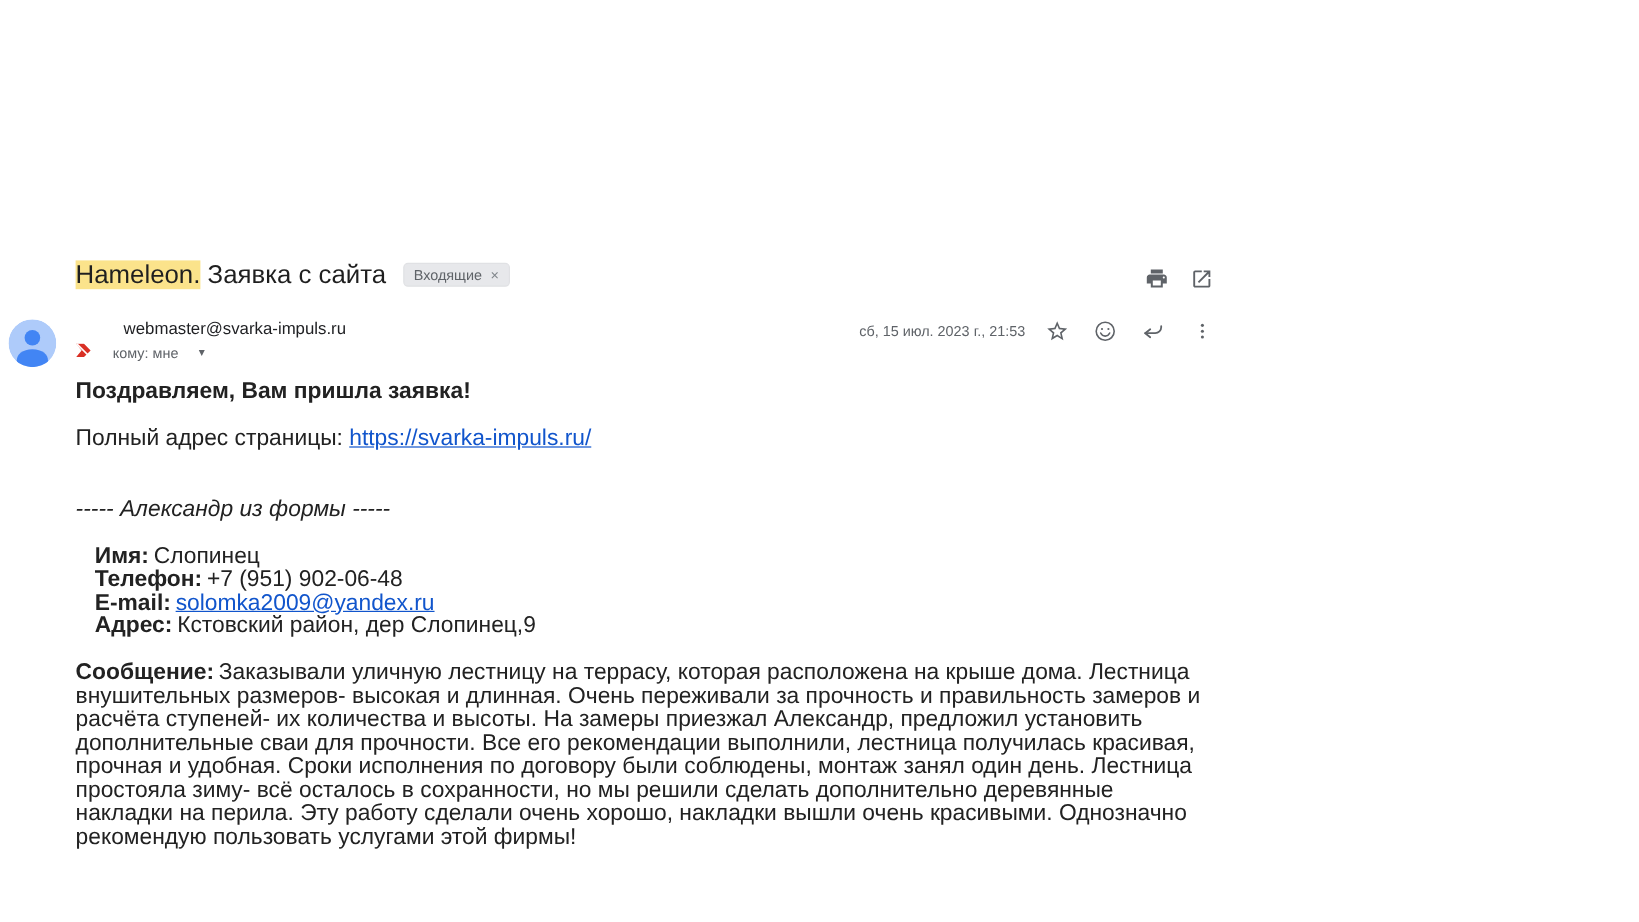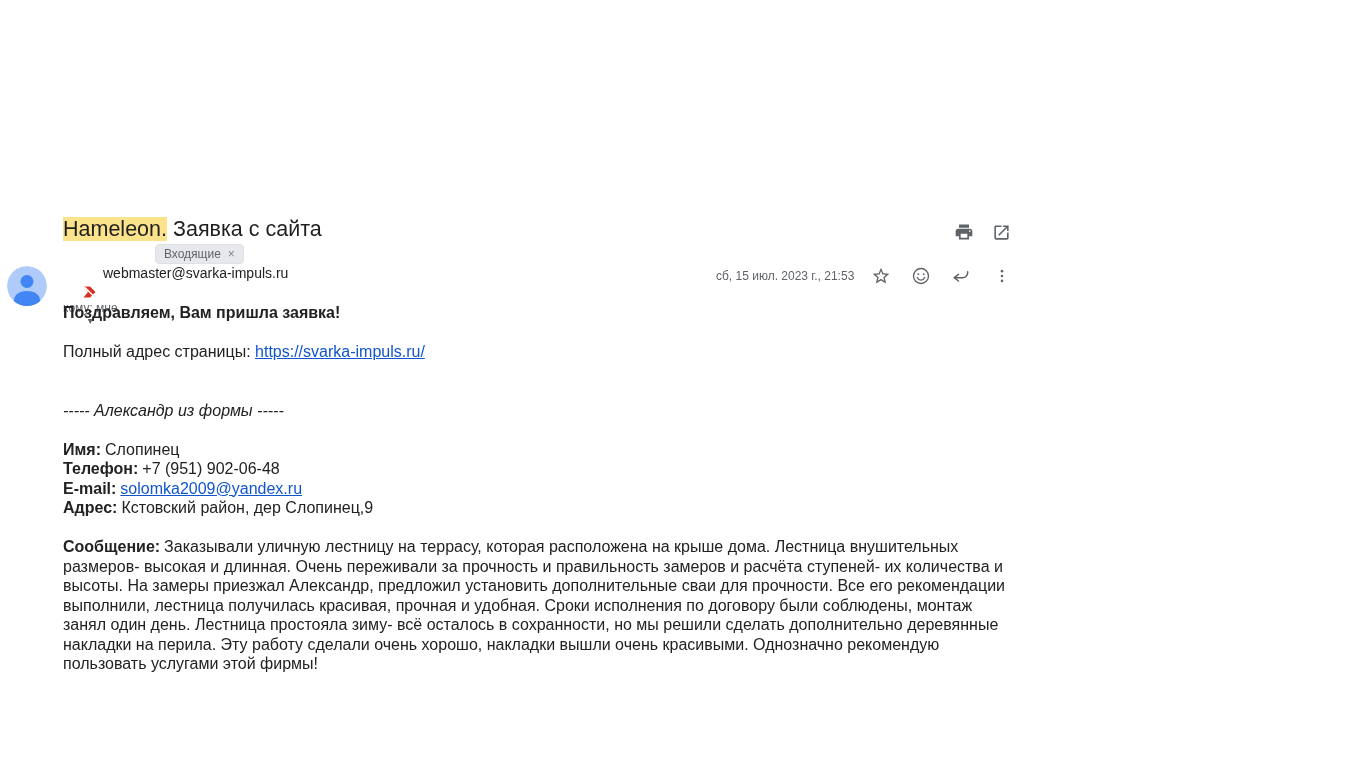--- a/index.html
+++ b/index.html
@@ -1,47 +1,47 @@
 <!DOCTYPE html>
 <html><head>
 <meta charset="utf-8">
 <style>
   * { margin:0; padding:0; box-sizing:border-box; }
   html,body { width:1366px; height:768px; background:#ffffff; overflow:hidden;
     font-family:"Liberation Sans", sans-serif; }
-  .abs { position:absolute;flex-direction:column; }
+  .abs { position:absolute; }
 
   
   .subject-row { top:214px; left:63px; display:flex; align-items:center; }
   .subject { font-size:21.5px; line-height:30px; color:#1f1f1f; font-weight:400; white-space:nowrap; }
   .subject .hl { background:#fbe38b; }
   .chip { display:inline-flex; align-items:center; margin-left:14px; background:#e7e8eb;
     border:1px solid #e0e1e4; border-radius:4px; padding:2px 8px; font-size:12px; color:#5f6368; }
   .chip .x { margin-left:7px; color:#80868b; font-size:12px; cursor:pointer; }
 
   .iconbtn { width:26px; height:26px; display:flex; align-items:center; justify-content:center;
     cursor:pointer; border-radius:50%; }
   .iconbtn svg { display:block; }
 
   
   .avatar { top:266px; left:7px; width:40px; height:40px; border-radius:50%; overflow:hidden; }
   .sender { top:265px; left:63px; font-size:14px; font-weight:400; color:#202124;margin-left:40px; }
-  .to-row { top:286px; left:63px; display:flex; align-items:center; gap:0;
+  .to-row { top:286px; left:63px; display:flex; align-items:center; gap:17px;
     font-size:12px; color:#5f6368; cursor:pointer; }
   .to-row .caret { font-size:10px; color:#5f6368; }
 
   .date { top:269px; left:716px; width:140px; font-size:12px; color:#5f6368; white-space:nowrap; }
 
   
-  .mailbody { top:303px; left:63px; width:948px; font-size:16px; line-height:19.5px; color:#222222; }
+  .mailbody { top:317px; left:63px; width:948px; font-size:19px; line-height:19.5px; color:#222222; }
   .mailbody a { color:#1155cc; text-decoration:underline; cursor:pointer; }
   .greeting { font-weight:700; margin-bottom:19.5px; }
   .addr-line { margin-bottom:39px; }
   .divider { font-style:italic; margin-bottom:19.5px; }
-  .field .lbl { font-weight:700; margin-right:4px; }
+  .field .lbl { font-weight:700; margin-right:4px;margin-left:16px; }
   .fields { margin-bottom:19.5px; }
   .msg .lbl { font-weight:700; margin-right:4px; }
 </style>
 </head>
 <body>
 
 <div class="abs subject-row">
   <div class="subject"><span class="hl">Hameleon.</span><span> Заявка с сайта</span></div>
   <div class="chip">
     <span>Входящие</span>

